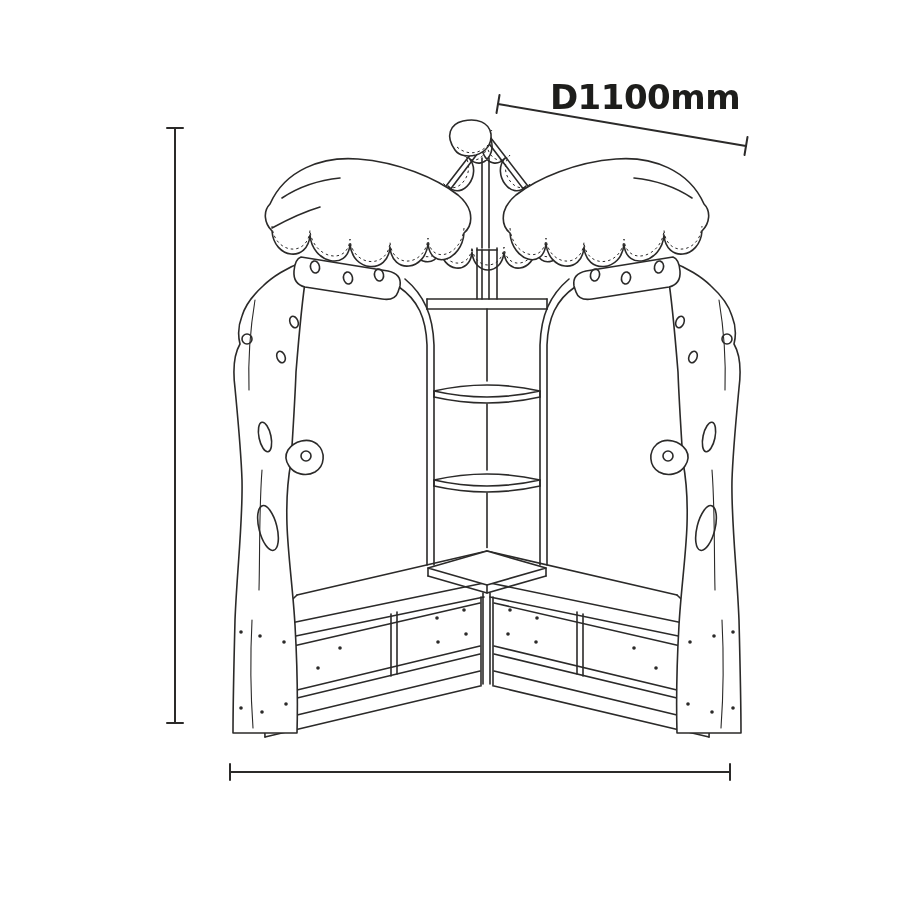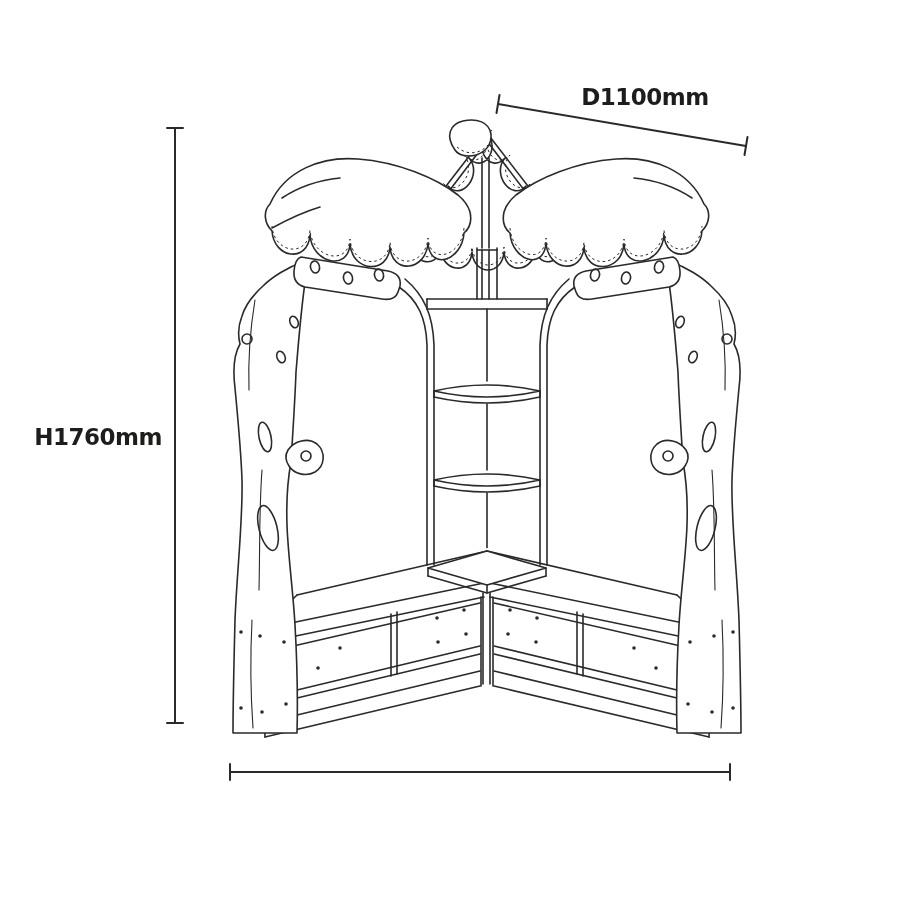--- a/index.html
+++ b/index.html
@@ -3,21 +3,21 @@
 <meta charset="utf-8">
 <style>
   html,body{margin:0;padding:0;background:#ffffff;}
   .canvas{
     position:relative;width:900px;height:900px;background:#ffffff;
     font-family:"DejaVu Sans","Liberation Sans",sans-serif;overflow:hidden;
   }
   .art{position:absolute;left:0;top:0;}
   .dim-label{
     position:absolute;transform:translate(-50%,-50%);
-    font-weight:bold;font-size:23px;letter-spacing:-0.5px;color:#1d1d1b;
+    font-weight:bold;font-size:34px;letter-spacing:-0.5px;color:#1d1d1b;
     white-space:nowrap;
   }
   
   svg *{vector-effect:none;}
   .ln{fill:none;stroke:#2b2a29;stroke-width:1.6;stroke-linecap:round;stroke-linejoin:round;}
   .fw{fill:#ffffff;stroke:#2b2a29;stroke-width:1.6;stroke-linecap:round;stroke-linejoin:round;}
   .dash{fill:none;stroke:#2b2a29;stroke-width:1;stroke-dasharray:2.5 3;}
   .dim{fill:none;stroke:#2b2a29;stroke-width:2;stroke-linecap:round;}
   .dot{fill:#2b2a29;stroke:none;}
 </style>
@@ -296,14 +296,13 @@
       <path class="dim" d="M167,723 L183,723"></path>
     </g>
     <g>
       <path class="dim" d="M230,772 L730,772"></path>
       <path class="dim" d="M230,764 L230,780"></path>
       <path class="dim" d="M730,764 L730,780"></path>
     </g>
   </svg>
 
   <div class="dim-label" style="left:645px;top:97px;">D1100mm</div>
-  <div class="dim-label" style="left:98px;top:437px;">H1760mm</div>
 </div>
 
 </body></html>

